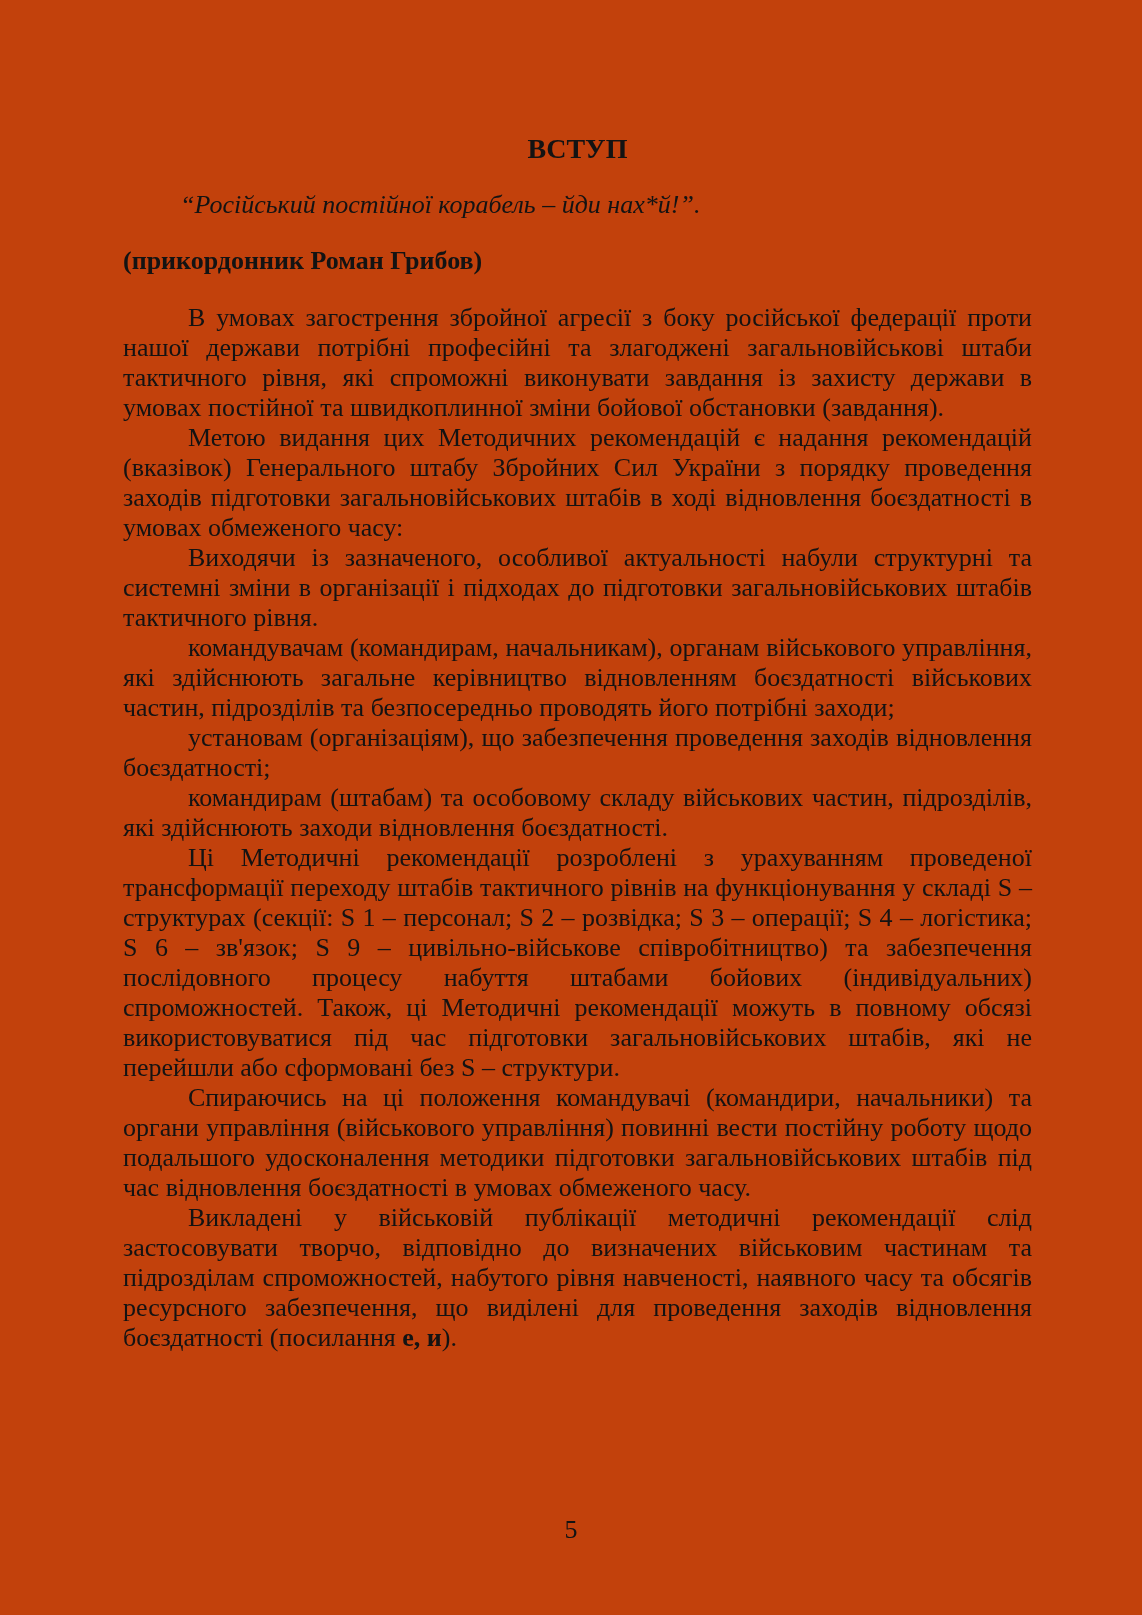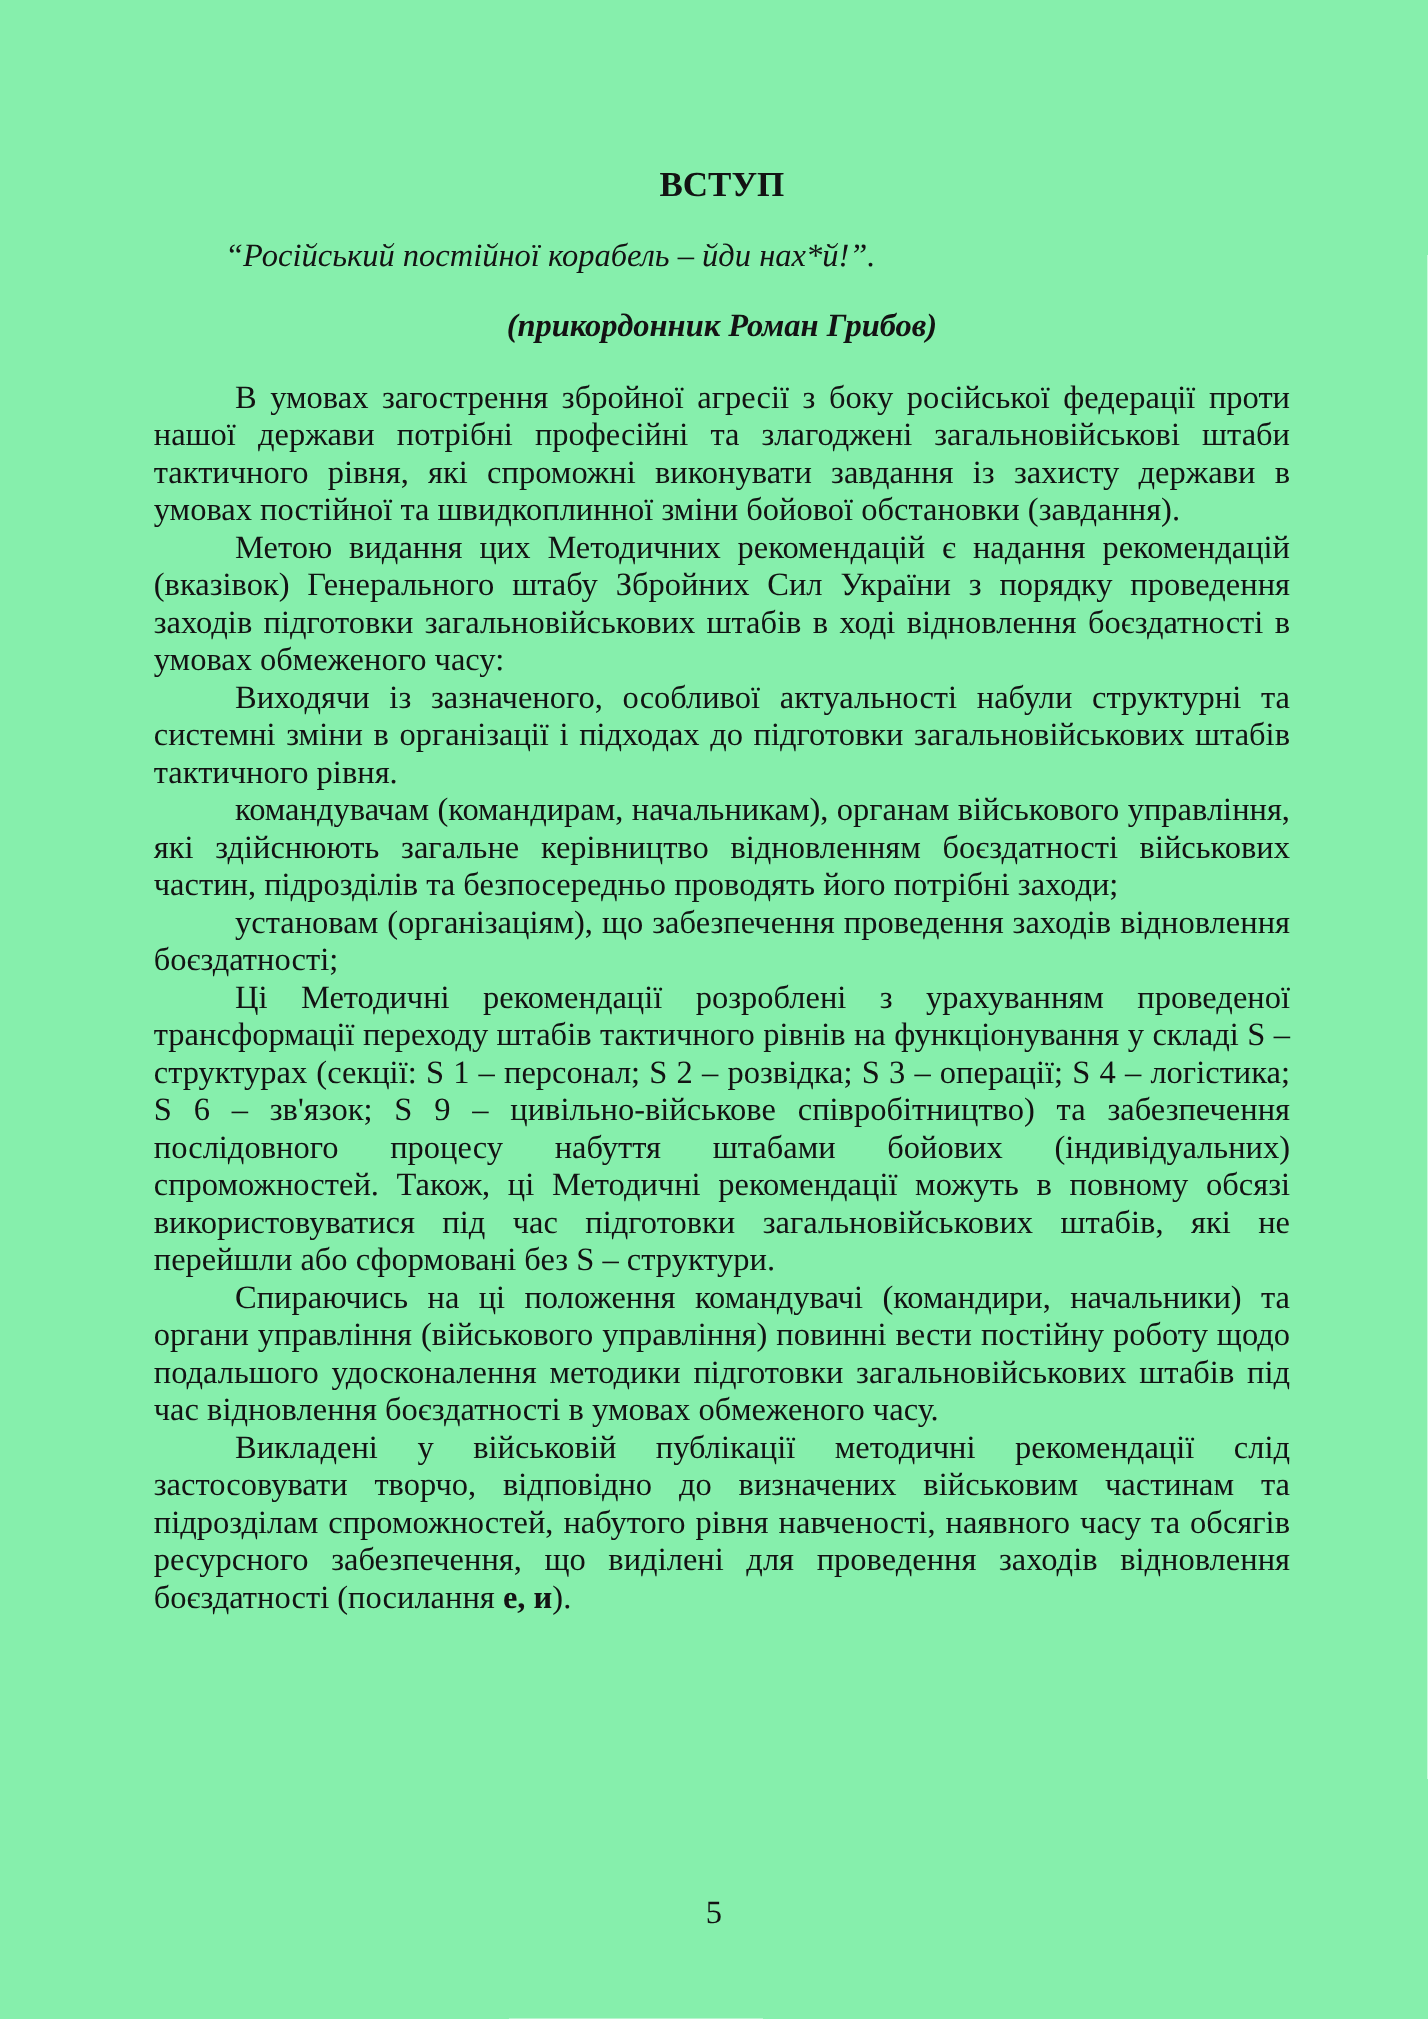--- a/index.html
+++ b/index.html
@@ -5,44 +5,43 @@
   html, body {
     margin: 0;
     padding: 0;
     background: #ffffff;
   }
   .page {
     position: relative;
     width: 1142px;
     height: 1615px;
     margin: 0 auto;
-    background: #86efac;
+    background: #c2410c;
     box-sizing: border-box;
     padding: 133px 110px 0 123px;
     font-family: "Liberation Serif", "DejaVu Serif", serif;
     font-size: 26px;
     color: #131313;
     overflow: hidden;
   }
   .doc-title {
     font-size: 28px;
     font-weight: bold;
     text-align: center;
     margin: 0;
     line-height: 31px;
   }
   .epigraph-quote {
     font-style: italic;
     margin: 26px 0 0 57px;
     line-height: 30px;
   }
   .epigraph-attribution {
-    font-style: italic;
     font-weight: bold;
-    text-align: center;
+    text-align: left;
     margin: 26px 0 0 0;
     line-height: 30px;
   }
   .doc-body {
     margin-top: 27px;
     line-height: 30px;
     text-align: justify;
   }
   .doc-body p {
     margin: 0;
@@ -68,20 +67,21 @@
   <p class="epigraph-quote">“Російський постійної корабель – йди нах*й!”.</p>
 
   <p class="epigraph-attribution">(прикордонник Роман Грибов)</p>
 
   <div class="doc-body">
     <p>В умовах загострення збройної агресії з боку російської федерації проти нашої держави потрібні професійні та злагоджені загальновійськові штаби тактичного рівня, які спроможні виконувати завдання із захисту держави в умовах постійної та швидкоплинної зміни бойової обстановки (завдання).</p>
     <p>Метою видання цих Методичних рекомендацій є надання рекомендацій (вказівок) Генерального штабу Збройних Сил України з порядку проведення заходів підготовки загальновійськових штабів в ході відновлення боєздатності в умовах обмеженого часу:</p>
     <p>Виходячи із зазначеного, особливої актуальності набули структурні та системні зміни в організації і підходах до підготовки загальновійськових штабів тактичного рівня.</p>
     <p>командувачам (командирам, начальникам), органам військового управління, які здійснюють загальне керівництво відновленням боєздатності військових частин, підрозділів та безпосередньо проводять його потрібні заходи;</p>
     <p>установам (організаціям), що забезпечення проведення заходів відновлення боєздатності;</p>
+    <p>командирам (штабам) та особовому складу військових частин, підрозділів, які здійснюють заходи відновлення боєздатності.</p>
     <p>Ці Методичні рекомендації розроблені з урахуванням проведеної трансформації переходу штабів тактичного рівнів на функціонування у складі S – структурах (секції: S 1 – персонал; S 2 – розвідка; S 3 – операції; S 4 – логістика; S 6 – зв'язок; S 9 – цивільно-військове співробітництво) та забезпечення послідовного процесу набуття штабами бойових (індивідуальних) спроможностей. Також, ці Методичні рекомендації можуть в повному обсязі використовуватися під час підготовки загальновійськових штабів, які не перейшли або сформовані без S – структури.</p>
     <p>Спираючись на ці положення командувачі (командири, начальники) та органи управління (військового управління) повинні вести постійну роботу щодо подальшого удосконалення методики підготовки загальновійськових штабів під час відновлення боєздатності в умовах обмеженого часу.</p>
     <p><span>Викладені у військовій публікації методичні рекомендації слід застосовувати творчо, відповідно до визначених військовим частинам та підрозділам спроможностей, набутого рівня навченості, наявного часу та обсягів ресурсного забезпечення, що виділені для проведення заходів відновлення боєздатності (посилання </span><b>е, и</b><span>).</span></p>
   </div>
 
   <div class="page-number">5</div>
 
 </div>
 
 </body></html>

